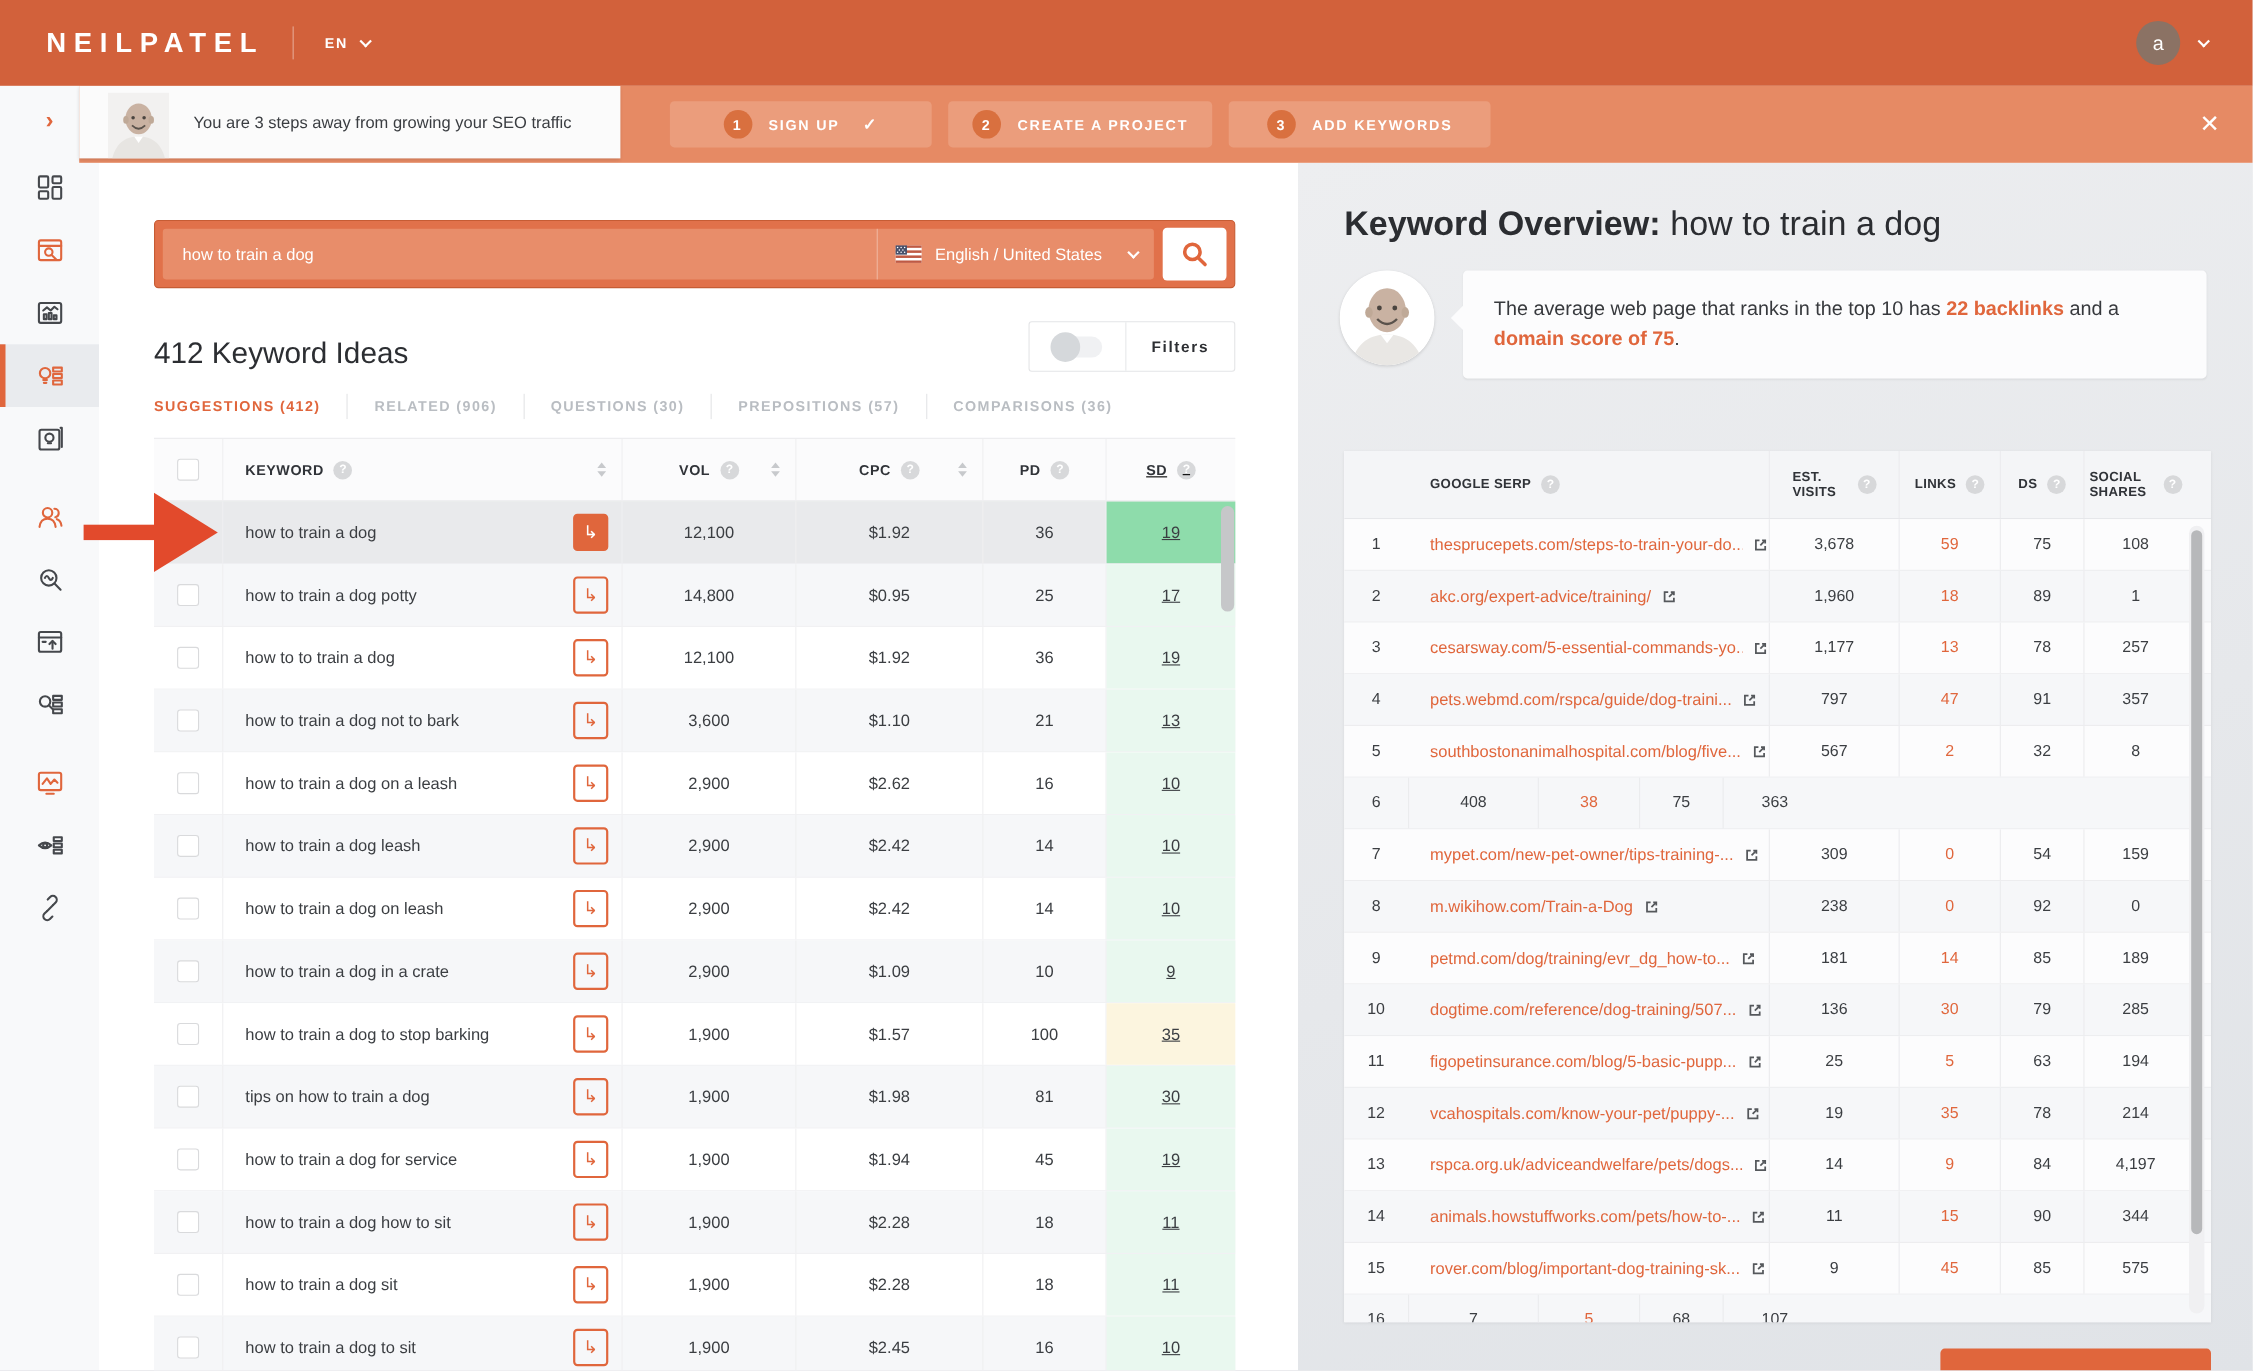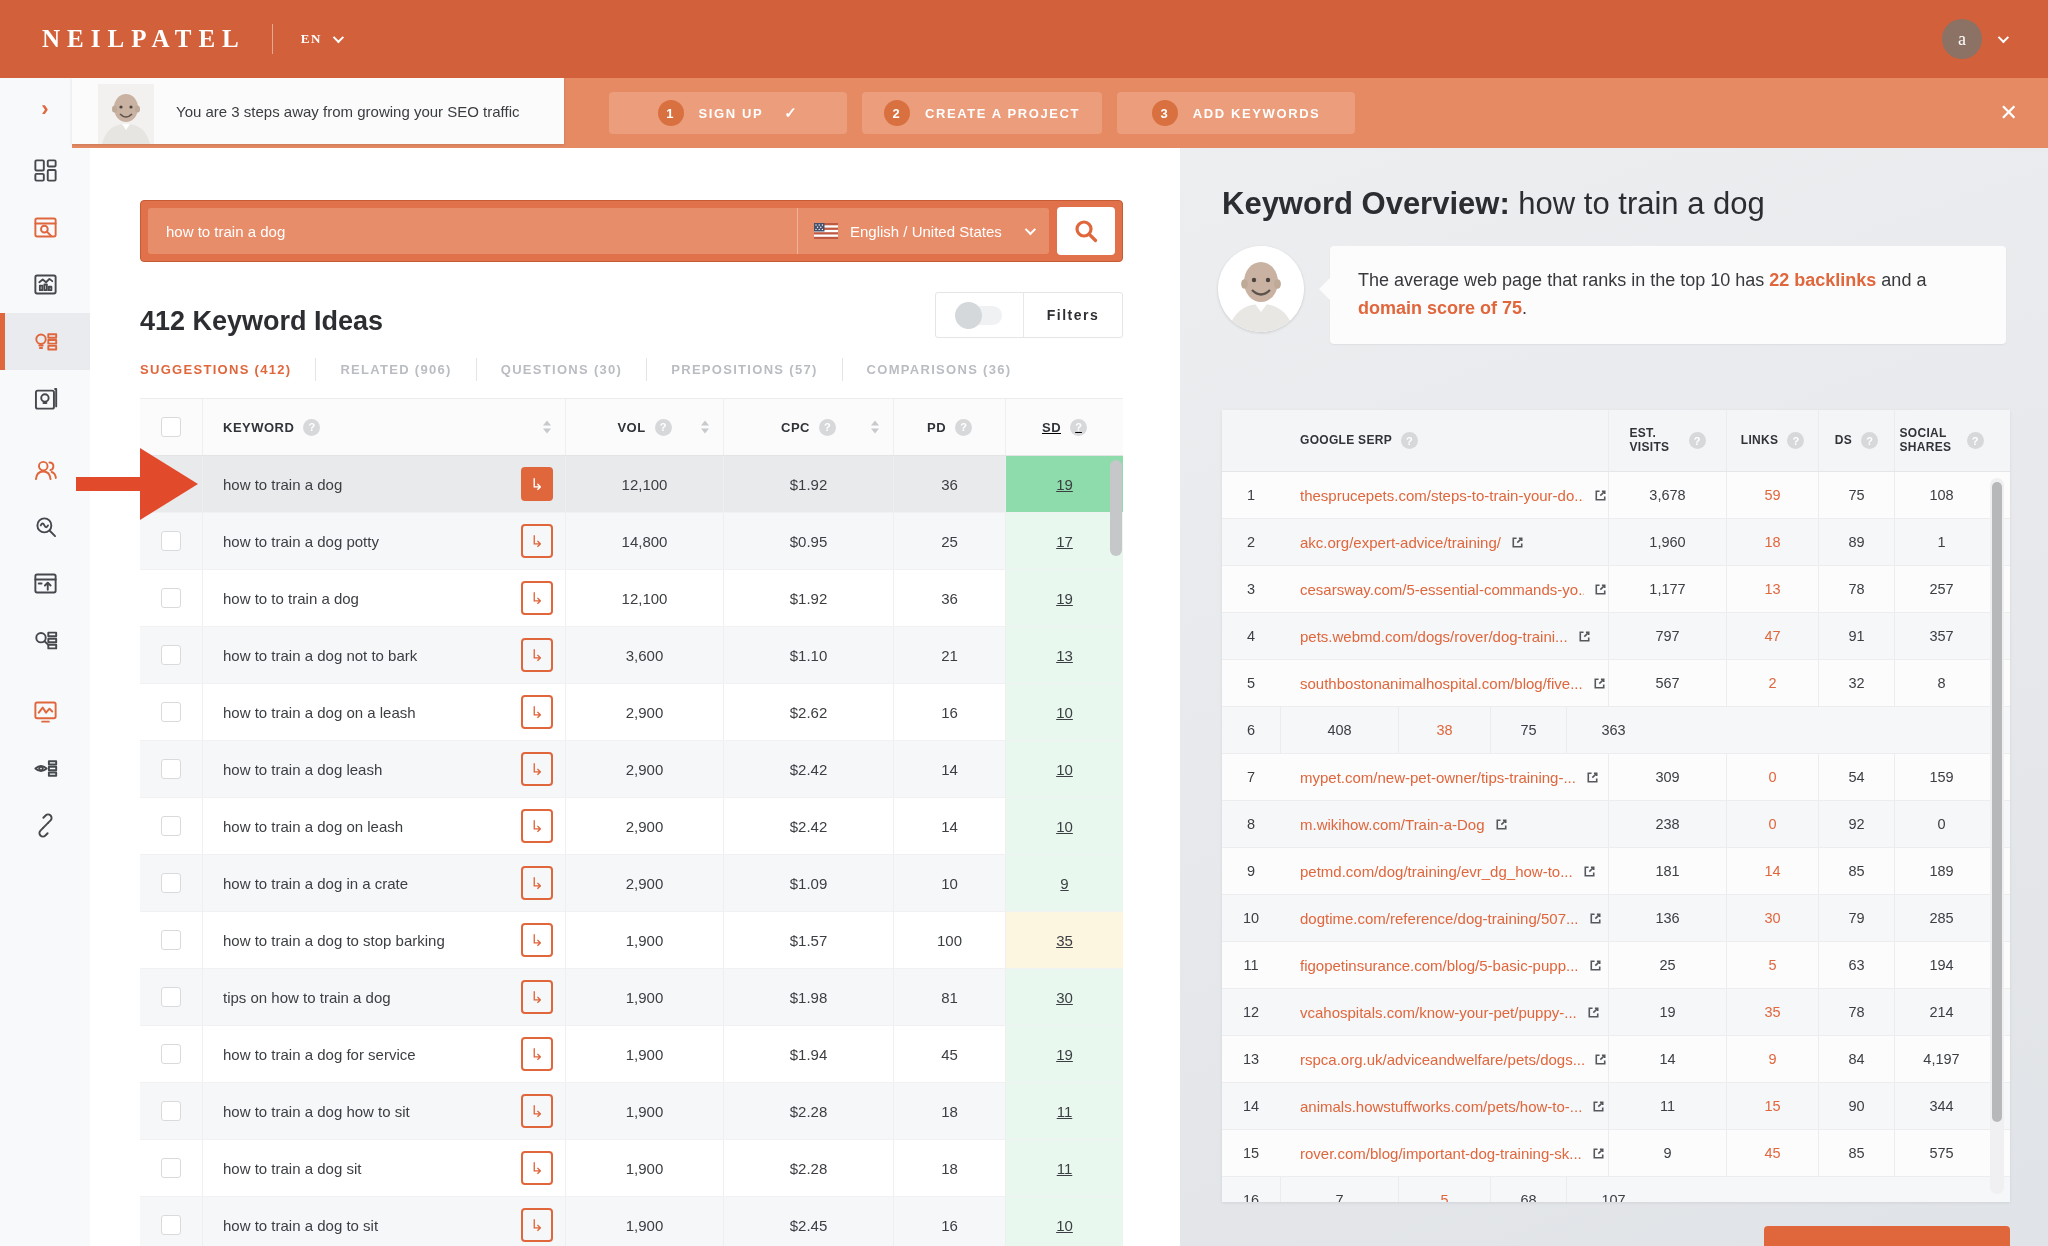--- a/index.html
+++ b/index.html
@@ -1,21 +1,21 @@
 <!DOCTYPE html>
 <html><head>
 <meta charset="utf-8">
 <style>
   * { box-sizing: border-box; }
   html,body { margin:0; padding:0; background:#d8dadd; }
   body { font-family:"Liberation Sans", sans-serif; }
   #app { position:relative; width:2048px; height:1246px; background:#fff; overflow:hidden; }
 
   
-  .top-header { position:absolute; left:0; top:0; width:2048px; height:78px; background:#d2613b; display:flex; align-items:center; color:#fff; z-index:30;font-family:Liberation Serif, serif; }
+  .top-header { position:absolute; left:0; top:0; width:2048px; height:78px; background:#d2613b; display:flex; align-items:center; color:#fff; z-index:30; }
   .logo { margin-left:42px; font-size:25px; font-weight:700; letter-spacing:7px; cursor:pointer; }
   .hdr-divider { margin:0 28px 0 26px; width:1px; height:30px; background:rgba(255,255,255,.45); }
   .lang-btn { display:flex; align-items:center; gap:11px; font-size:13px; font-weight:700; letter-spacing:1.5px; cursor:pointer; }
   .chev { width:8px; height:8px; border-right:2px solid #fff; border-bottom:2px solid #fff; transform:rotate(45deg) translateY(-2px); }
   .hdr-right { margin-left:auto; margin-right:42px; display:flex; align-items:center; gap:16px; cursor:pointer; }
   .avatar-circle { width:40px; height:40px; border-radius:50%; background:#8b7264; display:flex; align-items:center; justify-content:center; font-size:18px; }
 
   
   .steps-bar { position:absolute; left:72px; top:78px; right:0; height:70px; background:#e68a64; z-index:20; }
   .steps-card { position:absolute; left:0; top:0; width:492px; height:66px; background:#fbfbfb; display:flex; align-items:flex-end; padding-left:26px; box-shadow:0 1px 3px rgba(0,0,0,.12); }
@@ -41,21 +41,21 @@
   
   .main { position:absolute; left:90px; top:148px; width:1090px; bottom:0; background:#fff; }
   .search-wrap { position:absolute; left:50px; top:52px; width:983px; height:62px; background:#e1714a; border:1px solid #c65c34; border-radius:4px; display:flex; align-items:center; padding:7px; }
   .search-inner { flex:1; height:100%; background:#e88d6a; border-radius:3px; display:flex; align-items:stretch; }
   .search-input { flex:1; background:transparent; border:none; outline:none; color:#fff; font-size:15px; padding:0 18px; font-family:inherit; }
   .search-input::placeholder { color:#ffd9c9; }
   .lang-select { width:252px; display:flex; align-items:center; gap:12px; padding:0 16px; color:#fff; font-size:15px; border-left:1px solid rgba(255,255,255,.35); cursor:pointer; }
   .lang-select .chev { margin-left:auto; }
   .search-btn { width:58px; height:48px; background:#fff; border:none; border-radius:4px; margin-left:8px; display:flex; align-items:center; justify-content:center; cursor:pointer; }
 
-  .kw-heading { position:absolute; left:50px; top:140px; font-size:27px; font-weight:700; color:#2c2e32; }
+  .kw-heading { position:absolute; left:50px; top:140px; font-size:27px; font-weight:400; color:#2c2e32; }
   .filters-box { position:absolute; left:845px; top:144px; width:188px; height:46px; background:#fff; border:1px solid #e4e5e7; border-radius:3px; display:flex; align-items:center; }
   .toggle-zone { width:88px; height:100%; display:flex; align-items:center; justify-content:center; border-right:1px solid #e7e8ea; cursor:pointer; }
   .toggle { width:44px; height:19px; background:#f0f1f3; border-radius:10px; position:relative; }
   .toggle-knob { position:absolute; left:-3px; top:-4px; width:27px; height:27px; border-radius:50%; background:#d5d8db; }
   .filters-label { flex:1; text-align:center; font-size:14px; font-weight:700; letter-spacing:1.5px; color:#2d2f33; }
 
   .tabs { position:absolute; left:50px; top:210px; display:flex; align-items:center; }
   .tab { font-size:13px; font-weight:700; letter-spacing:1.3px; color:#b9bdc2; padding:4px 24px; cursor:pointer; }
   .tab:first-child { padding-left:0; }
   .tab:not(:last-child) { border-right:1px solid #e3e4e6; }
@@ -751,21 +751,21 @@
       </span>
     </div>
     <div class="s-visits">1,177</div>
     <div class="s-links links-val">13</div>
     <div class="s-ds">78</div>
     <div class="s-shares">257</div>
   </div>
           <div class="serp-row">
     <div class="s-rank">4</div>
     <div class="s-url">
-      <span class="serp-url-text">pets.webmd.com/dogs/rover/dog-traini...</span>
+      <span class="serp-url-text">pets.webmd.com/rspca/guide/dog-traini...</span>
       <span class="ext-icon">
         <svg viewBox="0 0 16 16" fill="none" stroke="#55585c" stroke-width="1.7">
                   <path d="M7 3.5H3.5v9h9V9"></path>
                   <path d="M9.5 3.5h3v3"></path>
                   <path d="M12.2 3.8L7.8 8.2"></path>
                 </svg>
       </span>
     </div>
     <div class="s-visits">797</div>
     <div class="s-links links-val">47</div>

